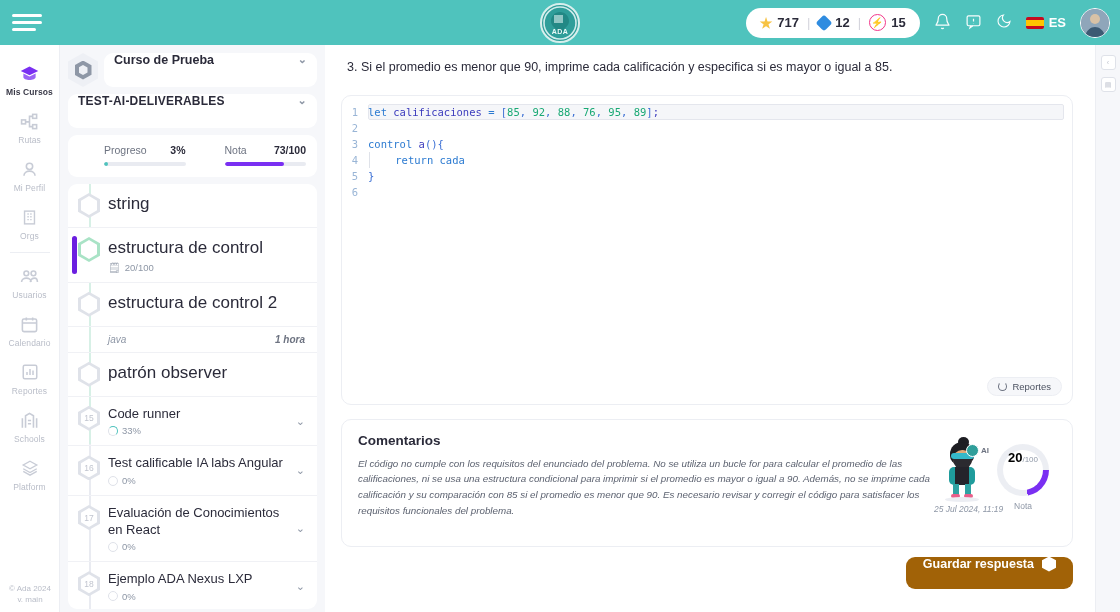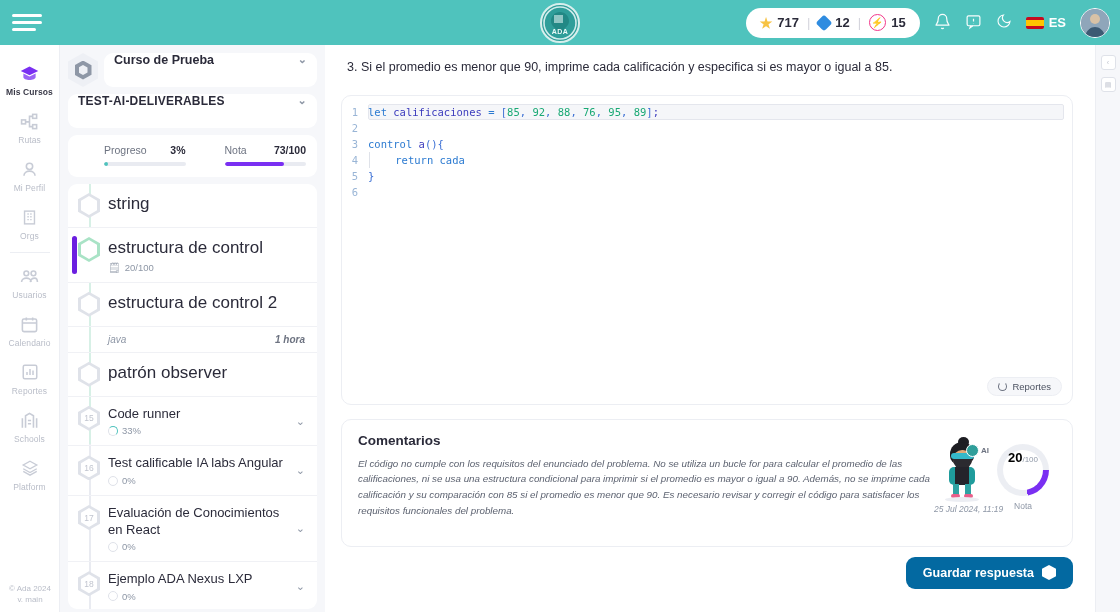--- a/index.html
+++ b/index.html
@@ -179,23 +179,23 @@
   .ring-wrap { width:52px; height:52px; margin:2px auto 0; border-radius:50%;
       background:conic-gradient(#7a2ff2 0deg 80deg,#eceef3 80deg 360deg);
       display:flex; align-items:center; justify-content:center; }
   .ring-in { width:40px; height:40px; border-radius:50%; background:#fff;
       display:flex; align-items:baseline; justify-content:center; }
   .ring-in b { font-size:13px; color:#000000; }
   .ring-in s { text-decoration:none; font-size:8px; color:#8e97a6; }
   .nota-lbl { margin-top:5px; font-size:8.5px; color:#8e97a6; }
 
   .save-row { display:flex; justify-content:flex-end; margin-top:10px; }
-  .save-btn { background:#0369a1; color:#ffffff; border:none; border-radius:9px;
+  .save-btn { background:#a16207; color:#ffffff; border:none; border-radius:9px;
       height:32px; padding:0 17px; font-size:12.5px; font-weight:bold;
-      display:flex; align-items:center; gap:8px; cursor:not-allowed; font-family:inherit; }
+      display:flex; align-items:flex-start; gap:8px; cursor:not-allowed; font-family:inherit; }
   .save-btn .box { width:14px; height:15px;
       clip-path:polygon(50% 0,100% 25%,100% 75%,50% 100%,0 75%,0 25%); background:#ffffff; }
 
   
   .rrail { position:absolute; right:0; top:45px; width:25px; height:567px;
            background:#f6f7fa; border-left:1px solid #eceef3; padding-top:10px;
            display:flex; flex-direction:column; align-items:center; gap:7px; }
   .rr-btn { width:15px; height:15px; border:1.3px solid #dfe2e9; border-radius:3px;
             display:flex; align-items:center; justify-content:center; cursor:pointer;
             font-size:7px; color:#c1c5cf; background:#fff; }

